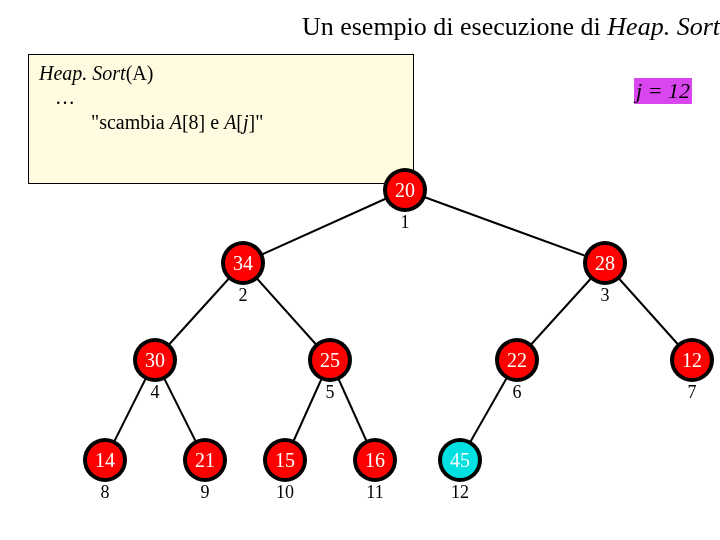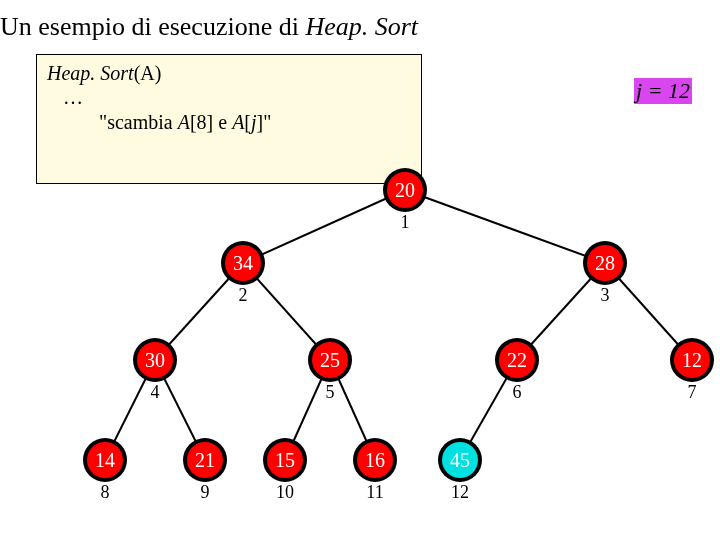--- a/index.html
+++ b/index.html
@@ -6,29 +6,29 @@
   body {
     margin: 0;
     width: 720px;
     height: 540px;
     background: #fff;
     font-family: "Times New Roman", serif;
     position: relative;
     overflow: hidden;
   }
   .title {
-    text-align: left;
+    text-align: right;
     font-size: 26px;
     padding-top: 12px;
     color: #000;
   }
   .title .ital { font-style: italic; }
   .codebox {
     position: absolute;
-    left: 36px;
+    left: 28px;
     top: 54px;
     width: 386px;
     height: 130px;
     background: #fffbe0;
     border: 1.5px solid #000;
     padding: 6px 10px;
     font-size: 20px;
     line-height: 1.22;
   }
   .codebox .ital { font-style: italic; }

